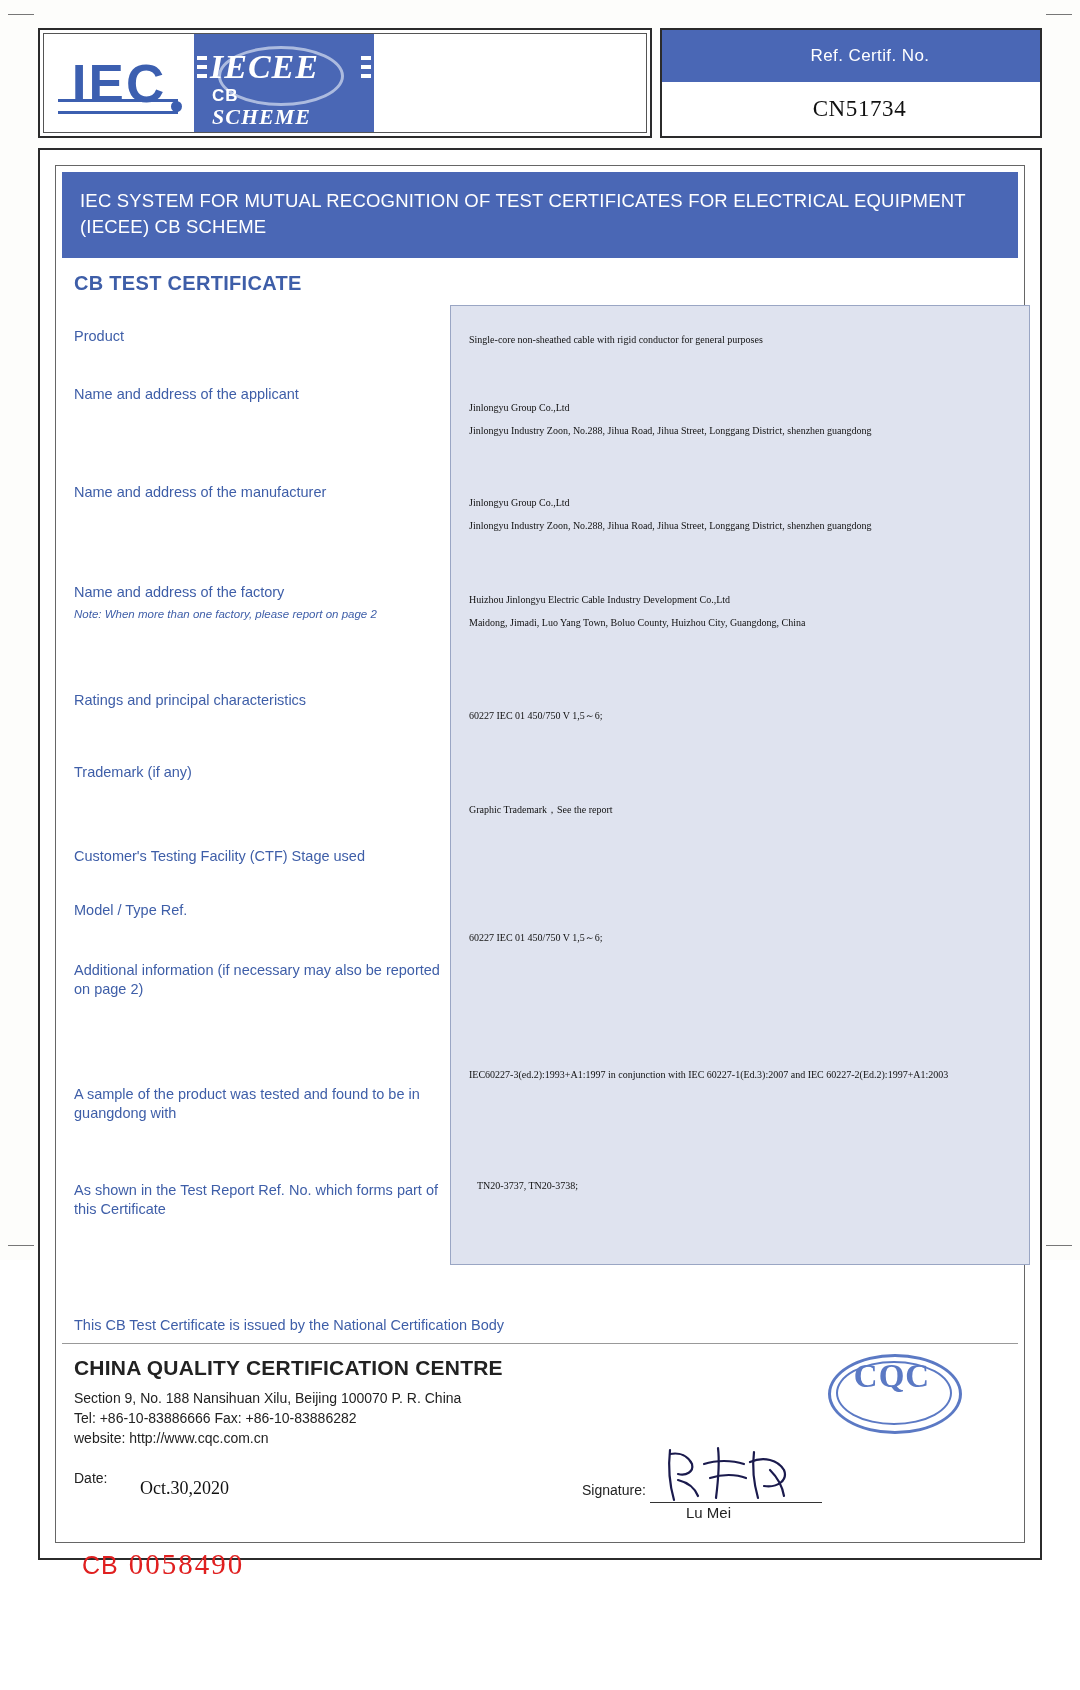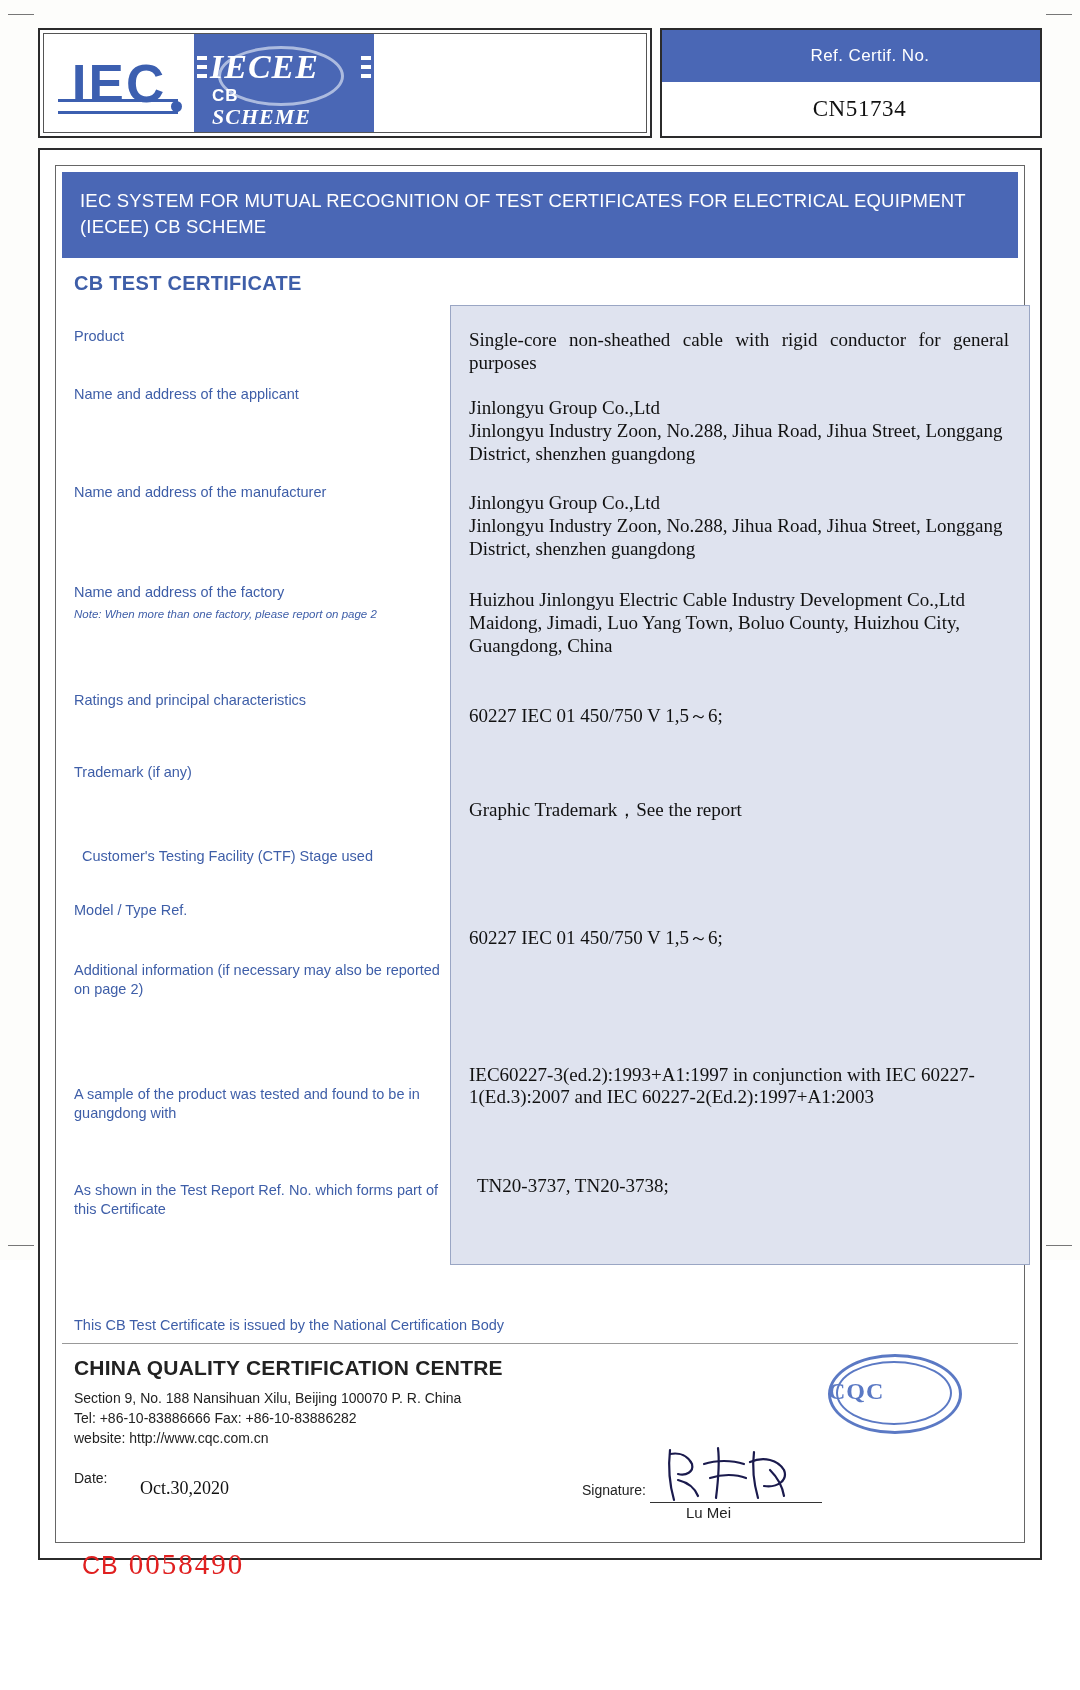--- a/index.html
+++ b/index.html
@@ -254,21 +254,21 @@
     top: 0;
     width: 580px;
     min-height: 960px;
     background: #dfe3ef;
     border: 1px solid #9aa6c4;
     box-sizing: border-box;
   }
   .value {
     position: absolute;
     font-family: "Liberation Serif", serif;
-    font-size: 19px;
+    font-size: 10px;
     line-height: 23px;
     color: #111;
     width: 540px;
     text-align: justify;
   }
   .value.narrow { width: 520px; }
 
   .issued-line {
     color: #3e5ea8;
     font-size: 14.5px;
@@ -310,25 +310,25 @@
     border-radius: 50%;
   }
   .cqc-logo .ellipse.inner {
     left: 8px; top: 7px;
     width: 112px;
     height: 60px;
     border-width: 2px;
   }
   .cqc-logo .cqc-text {
     position: absolute;
-    left: 0; top: 24px;
+    left: 0; top: 4px;
     width: 128px;
-    text-align: left;
+    text-align: center;
     color: #5b79c4;
-    font-size: 24px;
+    font-size: 33px;
     font-weight: bold;
     font-family: "Liberation Serif", serif;
     letter-spacing: 1px;
   }
 
   .sign-row {
     position: relative;
     height: 74px;
     padding: 6px 12px 0 12px;
     background: #fff;
@@ -469,21 +469,21 @@
           <div class="labels-col">
             <div class="label" style="top:22px;">Product</div>
             <div class="label" style="top:80px;">Name and address of the applicant</div>
             <div class="label" style="top:178px;">Name and address of the manufacturer</div>
             <div class="label" style="top:278px;">
               <span>Name and address of the factory</span>
               <span class="note">Note: When more than one factory, please report on page 2</span>
             </div>
             <div class="label" style="top:386px;">Ratings and principal characteristics</div>
             <div class="label" style="top:458px;">Trademark (if any)</div>
-            <div class="label" style="top:542px;margin-left:8px;">Customer's Testing Facility (CTF) Stage used</div>
+            <div class="label" style="top:542px;">Customer's Testing Facility (CTF) Stage used</div>
             <div class="label" style="top:596px;">Model / Type Ref.</div>
             <div class="label" style="top:656px;">Additional information (if necessary may also be reported on page 2)</div>
             <div class="label" style="top:780px;">A sample of the product was tested and found to be in guangdong with</div>
             <div class="label" style="top:876px;">As shown in the Test Report Ref. No. which forms part of this Certificate</div>
           </div>
 
         </div>
 
         <div class="issued-line">This CB Test Certificate is issued by the National Certification Body</div>
 

